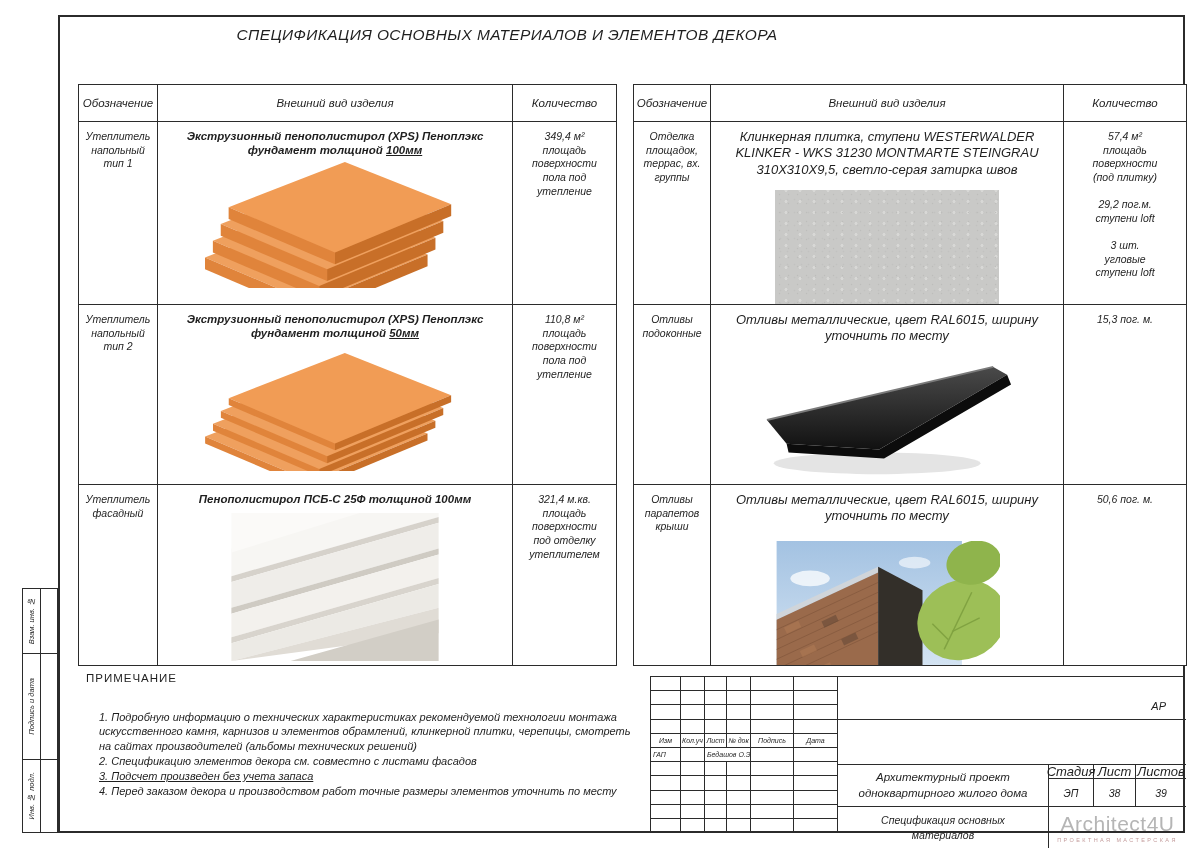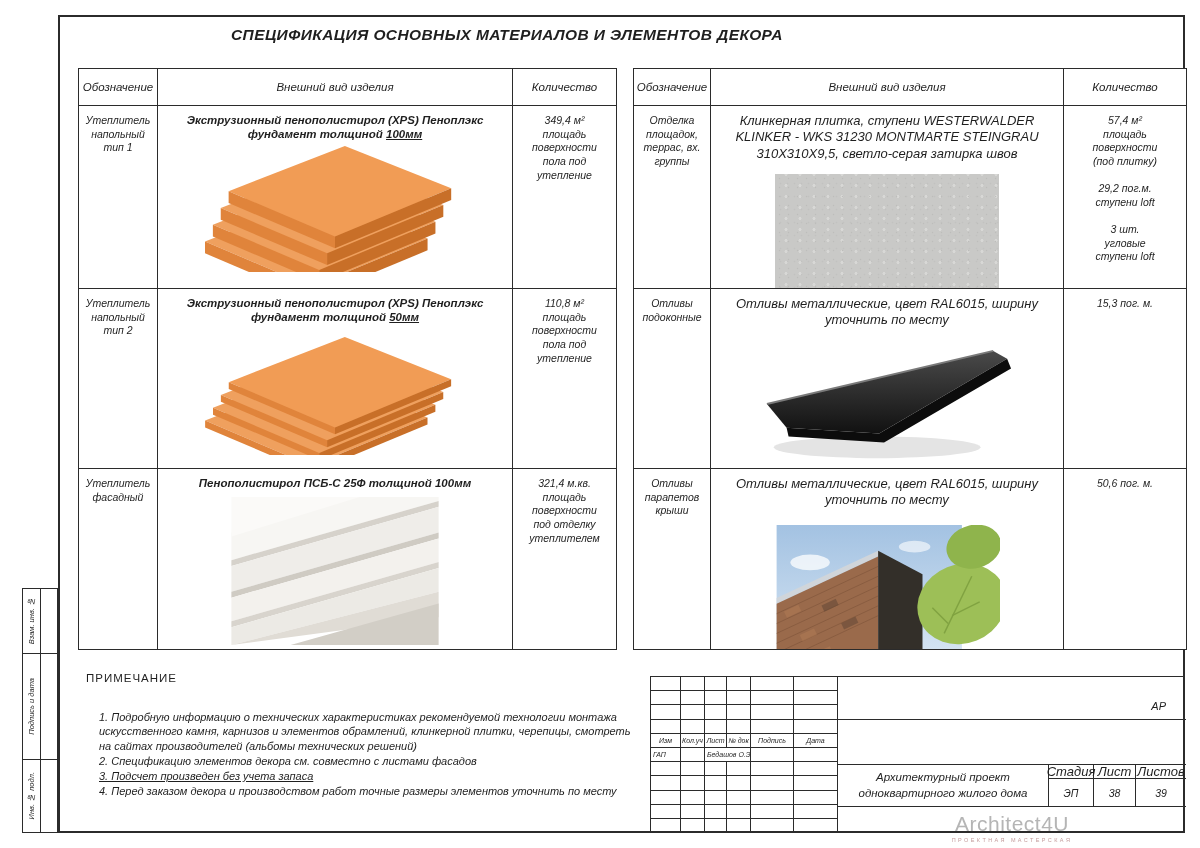--- a/index.html
+++ b/index.html
@@ -3,24 +3,24 @@
 <meta charset="utf-8">
 <style>
   html,body{margin:0;padding:0;}
   body{
     width:1200px;height:848px;position:relative;background:#ffffff;
     font-family:"Liberation Sans",sans-serif;color:#1f1f1f;overflow:hidden;
   }
   .frame{position:absolute;left:58px;top:15px;width:1127px;height:818px;border:2px solid #2b2b2b;box-sizing:border-box;}
   .page-title{
     position:absolute;left:58px;top:26px;width:898px;text-align:center;
-    font-style:italic;font-weight:bold;font-size:15.5px;letter-spacing:.4px;
+    font-style:italic;font-weight:normal;font-size:15.5px;letter-spacing:.4px;
   }
   
-  .spec-table{position:absolute;display:grid;border:1.5px solid #2b2b2b;background:#fff;box-sizing:content-box;}
+  .spec-table{position:absolute;display:grid;border:1.5px solid #2b2b2b;background:#fff;box-sizing:content-box;margin-top:16px;}
   .t-left{left:78px;top:68px;grid-template-columns:79px 355px 103px;grid-template-rows:37px 183px 180px 180px;}
   .t-right{left:633px;top:68px;grid-template-columns:77px 353px 122px;grid-template-rows:37px 183px 180px 180px;}
   .cell{border-right:1px solid #2b2b2b;border-bottom:1px solid #2b2b2b;overflow:hidden;box-sizing:border-box;}
   .c-last{border-right:none;}
   .r-last{border-bottom:none;}
   .hdr{display:flex;align-items:center;justify-content:center;font-style:italic;font-size:11.5px;}
   .desig{padding-top:8px;text-align:center;font-style:italic;font-size:10.5px;line-height:1.3;padding-left:3px;padding-right:3px;}
   .appear{text-align:center;}
   .desc{margin:7px 9px 0;text-align:center;font-style:italic;font-size:13px;line-height:1.25;}
   .desc.bold{font-weight:bold;font-size:11.5px;}
@@ -406,19 +406,21 @@
           <div class="sg-c3">Листов</div>
         </div>
         <div class="stage-val">
           <div class="sg-c1">ЭП</div>
           <div class="sg-c2">38</div>
           <div class="sg-c3">39</div>
         </div>
       </div>
     </div>
     <div class="sr-row4">
+      <div class="doctitle-cell">Спецификация основных
+материалов</div>
       <div class="logo-cell">
         <div class="logo-name">Architect4U</div>
         <div class="logo-sub">ПРОЕКТНАЯ МАСТЕРСКАЯ</div>
       </div>
     </div>
   </div>
 </div>
 
 </body></html>

